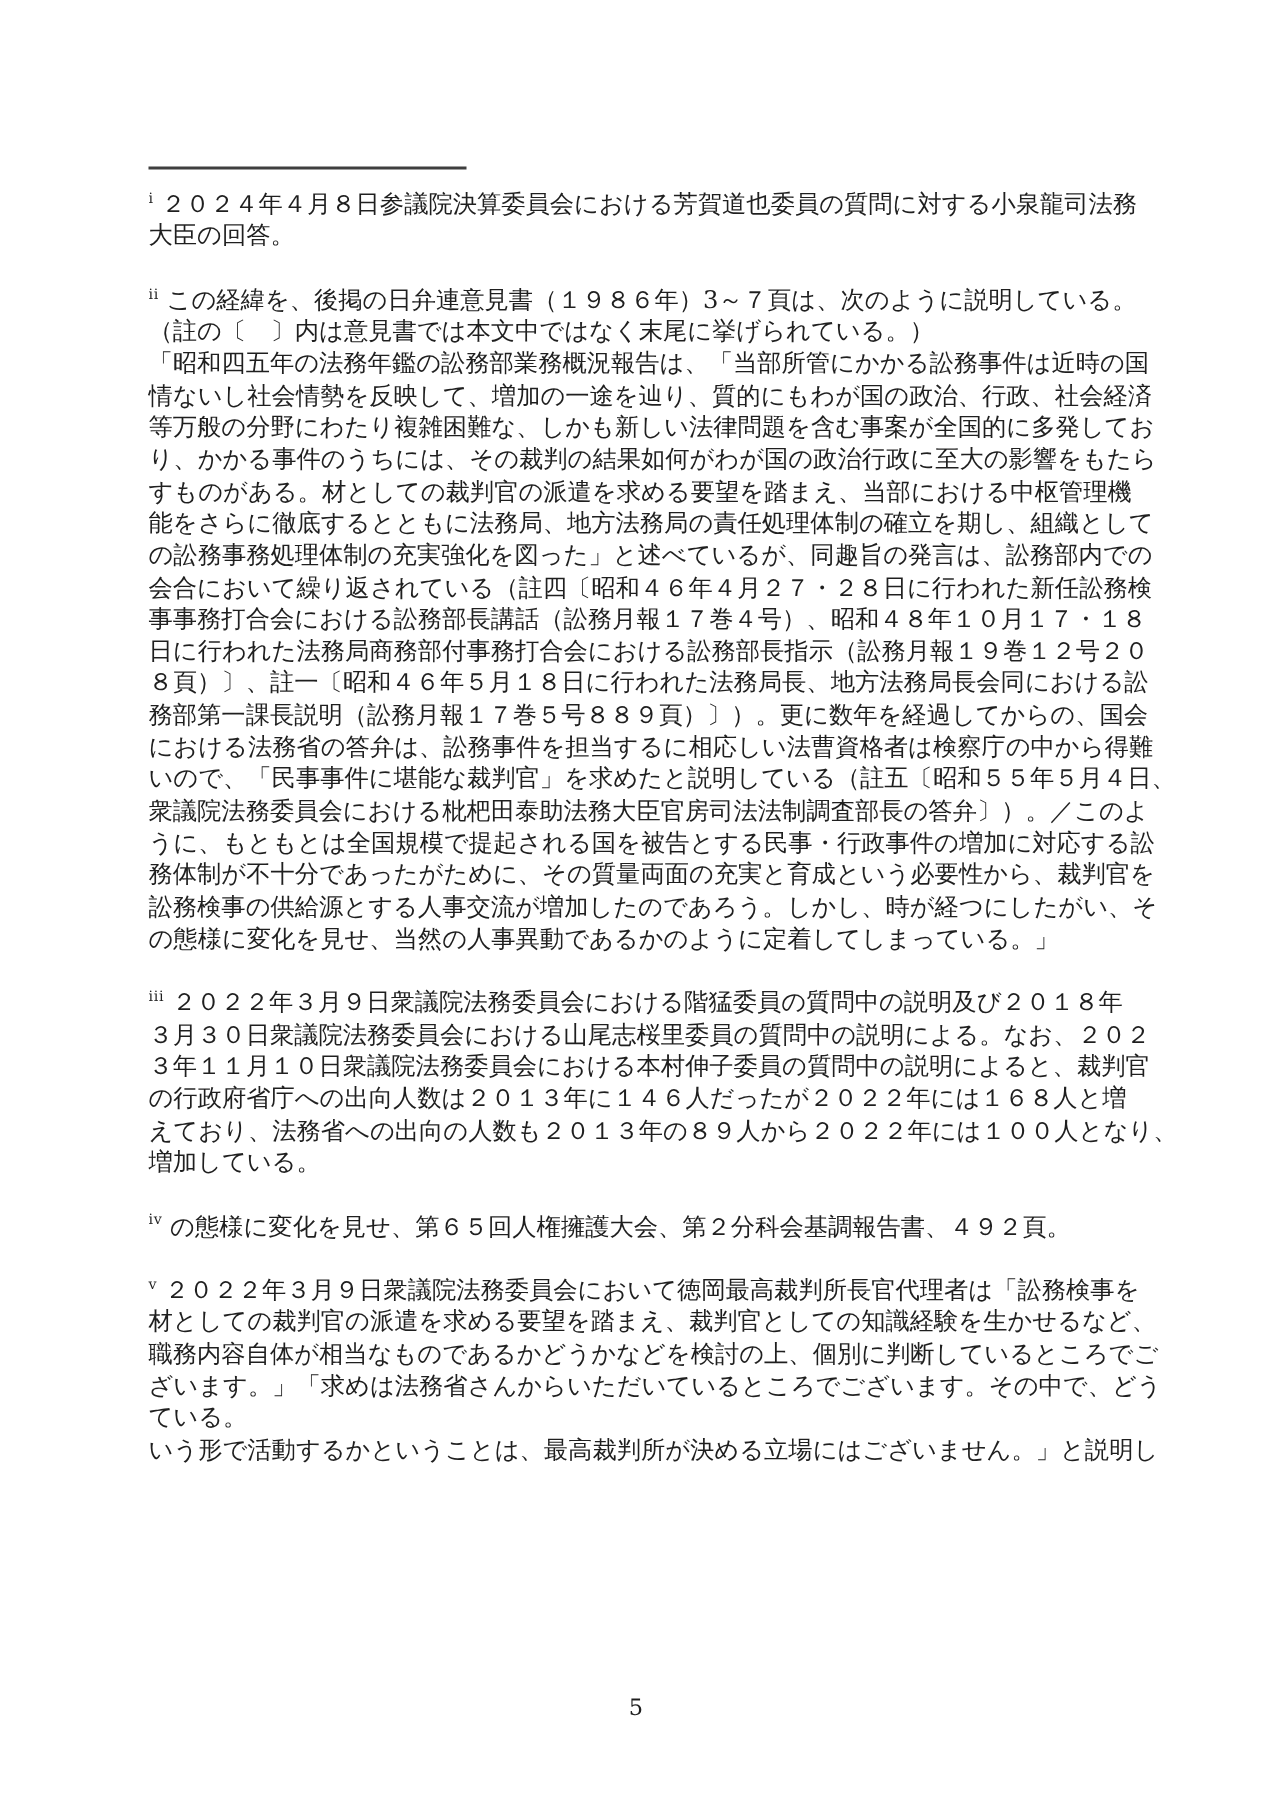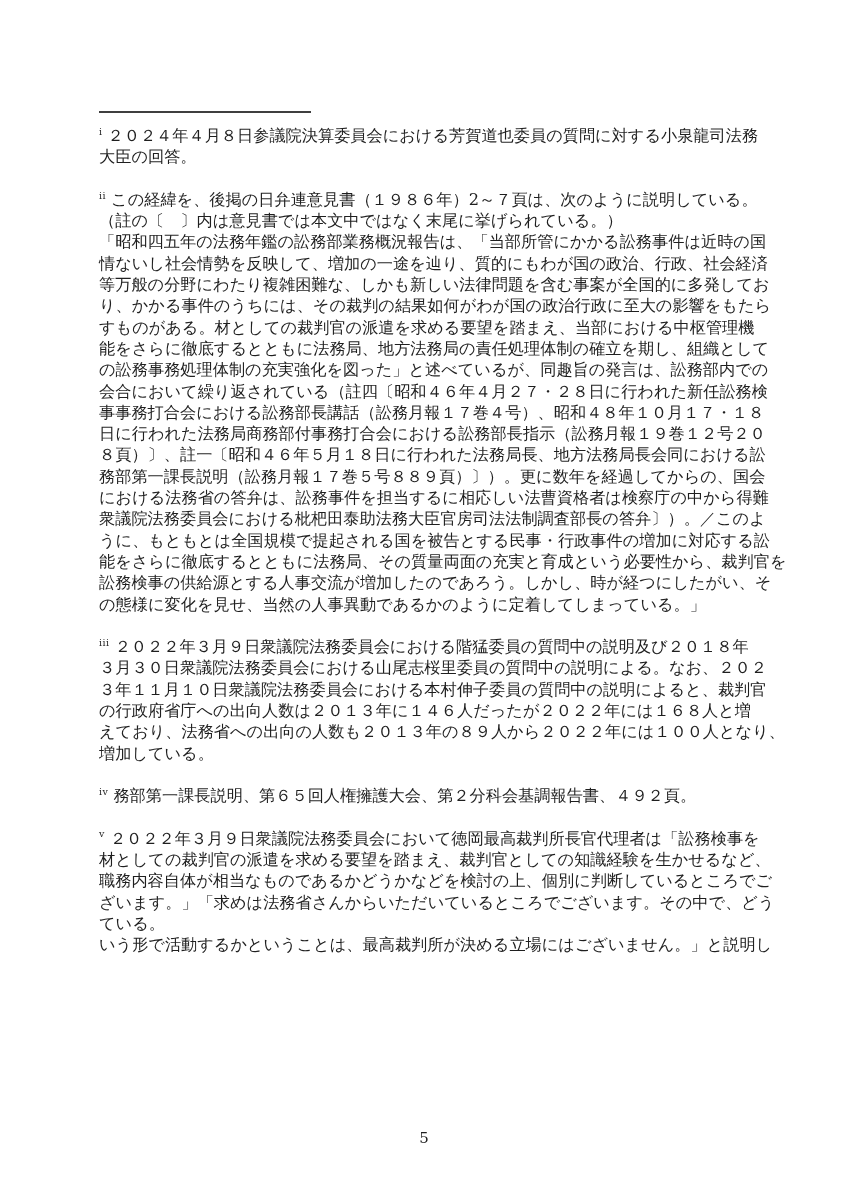--- a/index.html
+++ b/index.html
@@ -59,49 +59,50 @@
 </style>
 </head>
 <body>
 
 <div id="page" style="background: rgb(255, 255, 255);">
   <div id="separator" style="background: rgb(63, 63, 63);"></div>
   <div id="footnotes" style="color: rgb(31, 31, 31);">
       <div class="fn-line"><sup class="fn-marker">i</sup><span>２０２４年４月８日参議院決算委員会における芳賀道也委員の質問に対する小泉龍司法務</span></div>
       <div class="fn-line">大臣の回答。</div>
       <div class="fn-gap"></div>
-      <div class="fn-line"><sup class="fn-marker">ii</sup><span>この経緯を、後掲の日弁連意見書（１９８６年）2～７頁は、次のように説明している。</span></div>
+      <div class="fn-line"><sup class="fn-marker">ii</sup><span>この経緯を、後掲の日弁連意見書（１９８６年）3～７頁は、次のように説明している。</span></div>
       <div class="fn-line">（註の〔　〕内は意見書では本文中ではなく末尾に挙げられている。）</div>
       <div class="fn-line">「昭和四五年の法務年鑑の訟務部業務概況報告は、「当部所管にかかる訟務事件は近時の国</div>
       <div class="fn-line">情ないし社会情勢を反映して、増加の一途を辿り、質的にもわが国の政治、行政、社会経済</div>
       <div class="fn-line">等万般の分野にわたり複雑困難な、しかも新しい法律問題を含む事案が全国的に多発してお</div>
       <div class="fn-line">り、かかる事件のうちには、その裁判の結果如何がわが国の政治行政に至大の影響をもたら</div>
       <div class="fn-line">すものがある。材としての裁判官の派遣を求める要望を踏まえ、当部における中枢管理機</div>
       <div class="fn-line">能をさらに徹底するとともに法務局、地方法務局の責任処理体制の確立を期し、組織として</div>
       <div class="fn-line">の訟務事務処理体制の充実強化を図った」と述べているが、同趣旨の発言は、訟務部内での</div>
       <div class="fn-line">会合において繰り返されている（註四〔昭和４６年４月２７・２８日に行われた新任訟務検</div>
       <div class="fn-line">事事務打合会における訟務部長講話（訟務月報１７巻４号）、昭和４８年１０月１７・１８</div>
       <div class="fn-line">日に行われた法務局商務部付事務打合会における訟務部長指示（訟務月報１９巻１２号２０</div>
       <div class="fn-line">８頁）〕、註一〔昭和４６年５月１８日に行われた法務局長、地方法務局長会同における訟</div>
       <div class="fn-line">務部第一課長説明（訟務月報１７巻５号８８９頁）〕）。更に数年を経過してからの、国会</div>
       <div class="fn-line">における法務省の答弁は、訟務事件を担当するに相応しい法曹資格者は検察庁の中から得難</div>
+      <div class="fn-line">いので、「民事事件に堪能な裁判官」を求めたと説明している（註五〔昭和５５年５月４日、</div>
       <div class="fn-line">衆議院法務委員会における枇杷田泰助法務大臣官房司法法制調査部長の答弁〕）。／このよ</div>
       <div class="fn-line">うに、もともとは全国規模で提起される国を被告とする民事・行政事件の増加に対応する訟</div>
-      <div class="fn-line">能をさらに徹底するとともに法務局、その質量両面の充実と育成という必要性から、裁判官を</div>
+      <div class="fn-line">務体制が不十分であったがために、その質量両面の充実と育成という必要性から、裁判官を</div>
       <div class="fn-line">訟務検事の供給源とする人事交流が増加したのであろう。しかし、時が経つにしたがい、そ</div>
       <div class="fn-line">の態様に変化を見せ、当然の人事異動であるかのように定着してしまっている。」</div>
       <div class="fn-gap"></div>
       <div class="fn-line"><sup class="fn-marker">iii</sup><span>２０２２年３月９日衆議院法務委員会における階猛委員の質問中の説明及び２０１８年</span></div>
       <div class="fn-line">３月３０日衆議院法務委員会における山尾志桜里委員の質問中の説明による。なお、２０２</div>
       <div class="fn-line">３年１１月１０日衆議院法務委員会における本村伸子委員の質問中の説明によると、裁判官</div>
       <div class="fn-line">の行政府省庁への出向人数は２０１３年に１４６人だったが２０２２年には１６８人と増</div>
       <div class="fn-line">えており、法務省への出向の人数も２０１３年の８９人から２０２２年には１００人となり、</div>
       <div class="fn-line">増加している。</div>
       <div class="fn-gap"></div>
-      <div class="fn-line"><sup class="fn-marker">iv</sup><span>務部第一課長説明、第６５回人権擁護大会、第２分科会基調報告書、４９２頁。</span></div>
+      <div class="fn-line"><sup class="fn-marker">iv</sup><span>の態様に変化を見せ、第６５回人権擁護大会、第２分科会基調報告書、４９２頁。</span></div>
       <div class="fn-gap"></div>
       <div class="fn-line"><sup class="fn-marker">v</sup><span>２０２２年３月９日衆議院法務委員会において徳岡最高裁判所長官代理者は「訟務検事を</span></div>
       <div class="fn-line">材としての裁判官の派遣を求める要望を踏まえ、裁判官としての知識経験を生かせるなど、</div>
       <div class="fn-line">職務内容自体が相当なものであるかどうかなどを検討の上、個別に判断しているところでご</div>
       <div class="fn-line">ざいます。」「求めは法務省さんからいただいているところでございます。その中で、どう</div>
       <div class="fn-line">ている。</div>
       <div class="fn-line">いう形で活動するかということは、最高裁判所が決める立場にはございません。」と説明し</div>
     </div>
   <div id="page-number" style="color: rgb(31, 31, 31);">5</div>
 </div>

